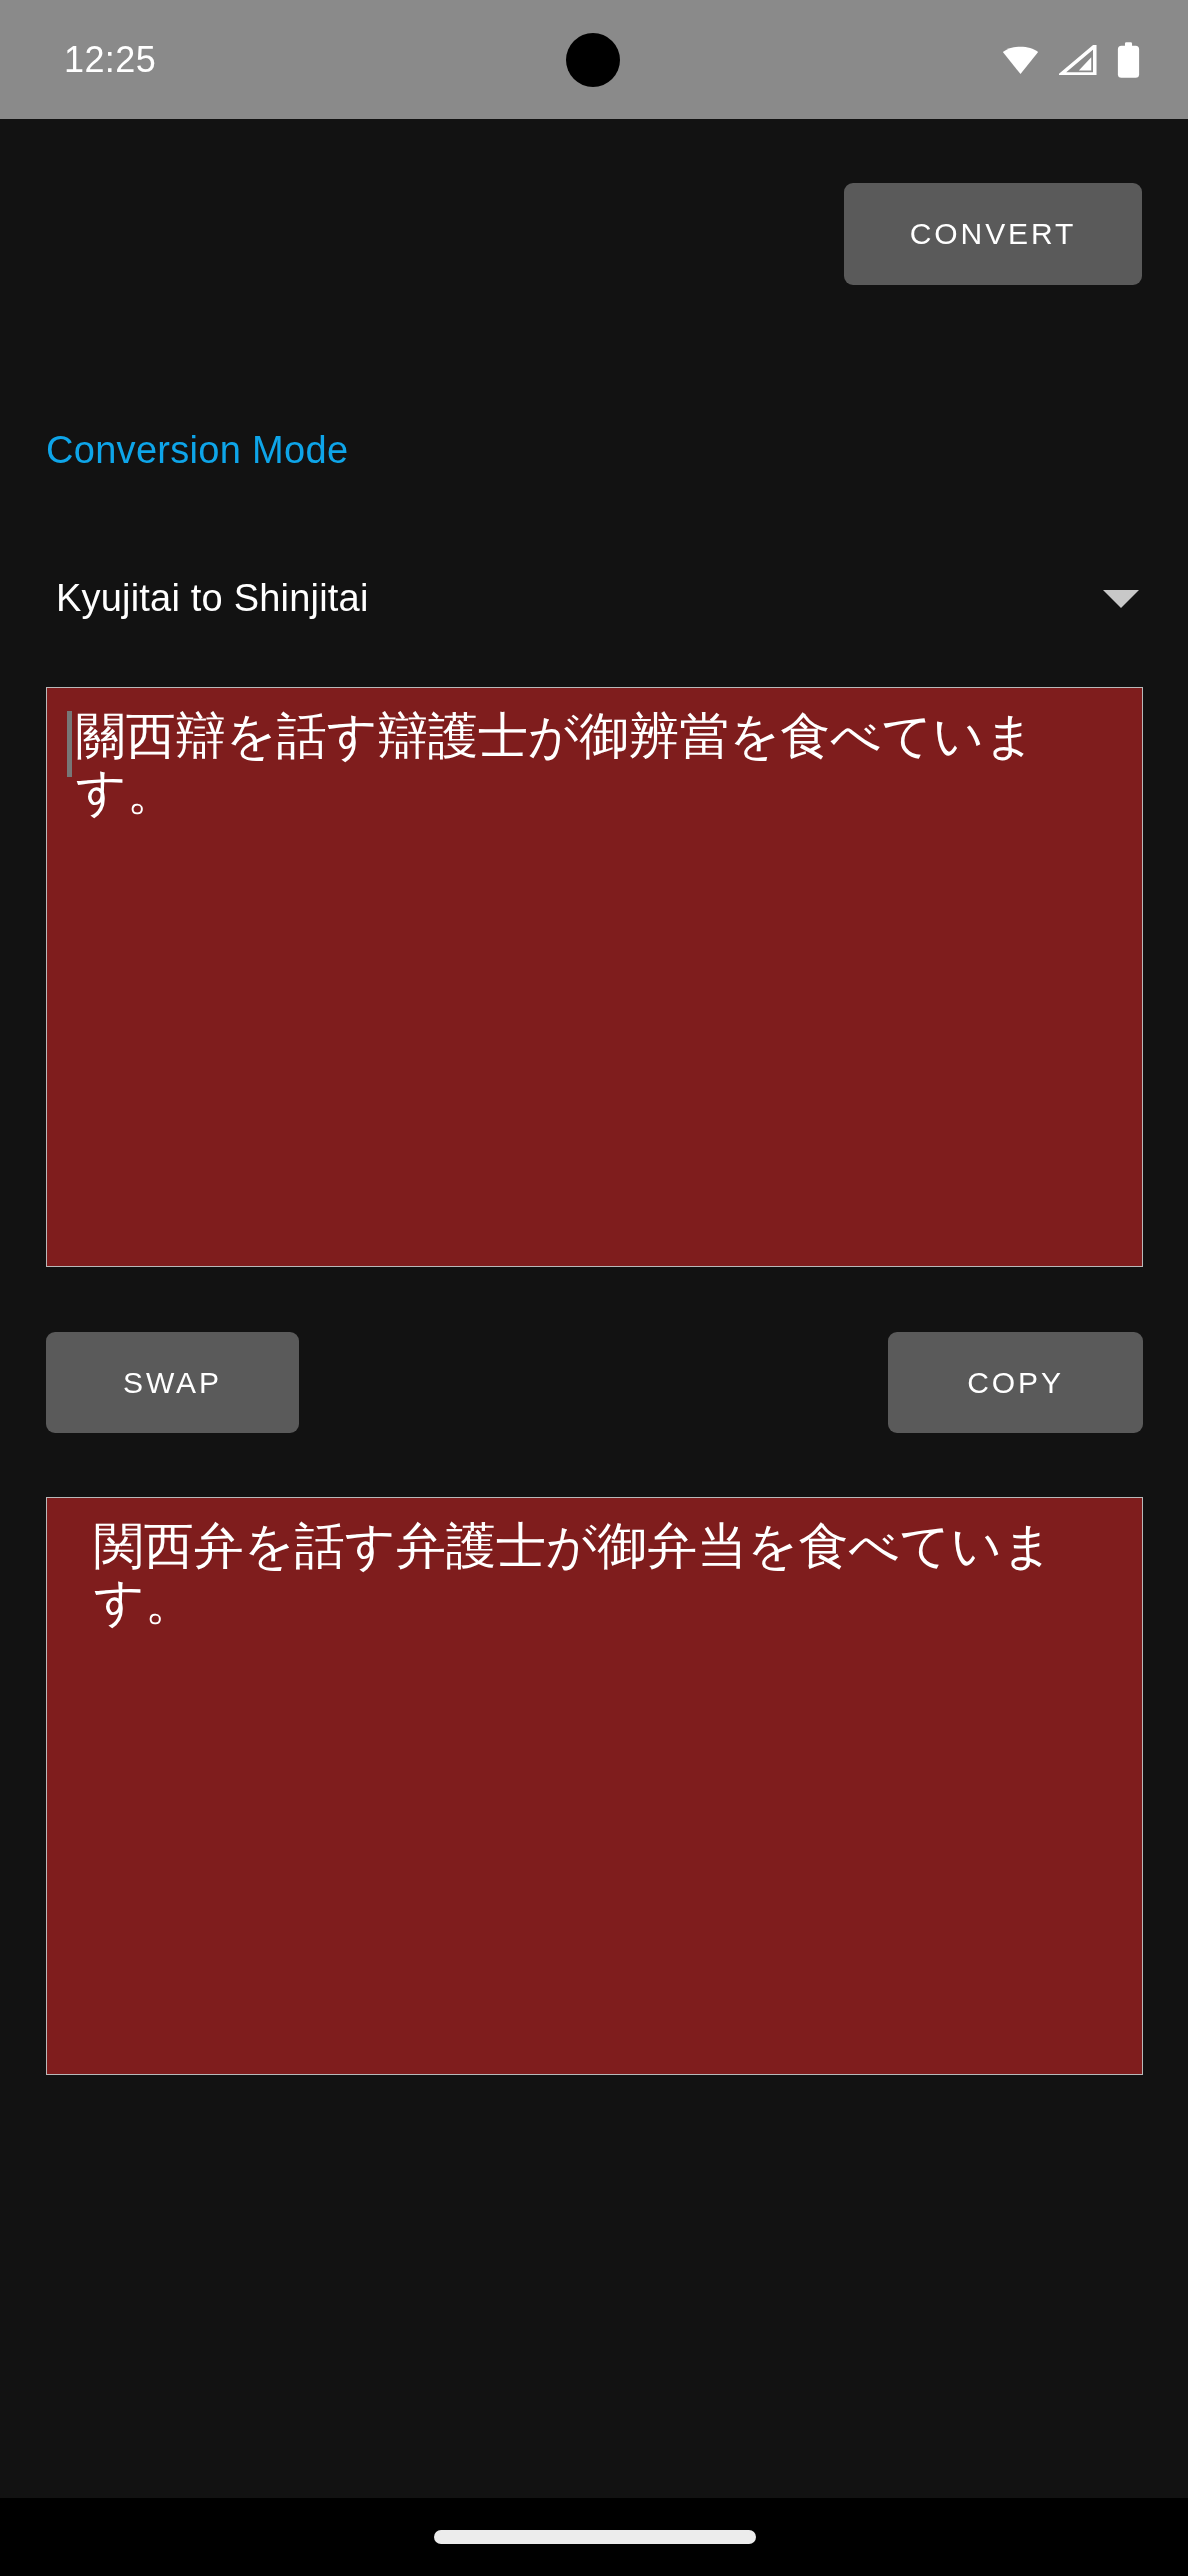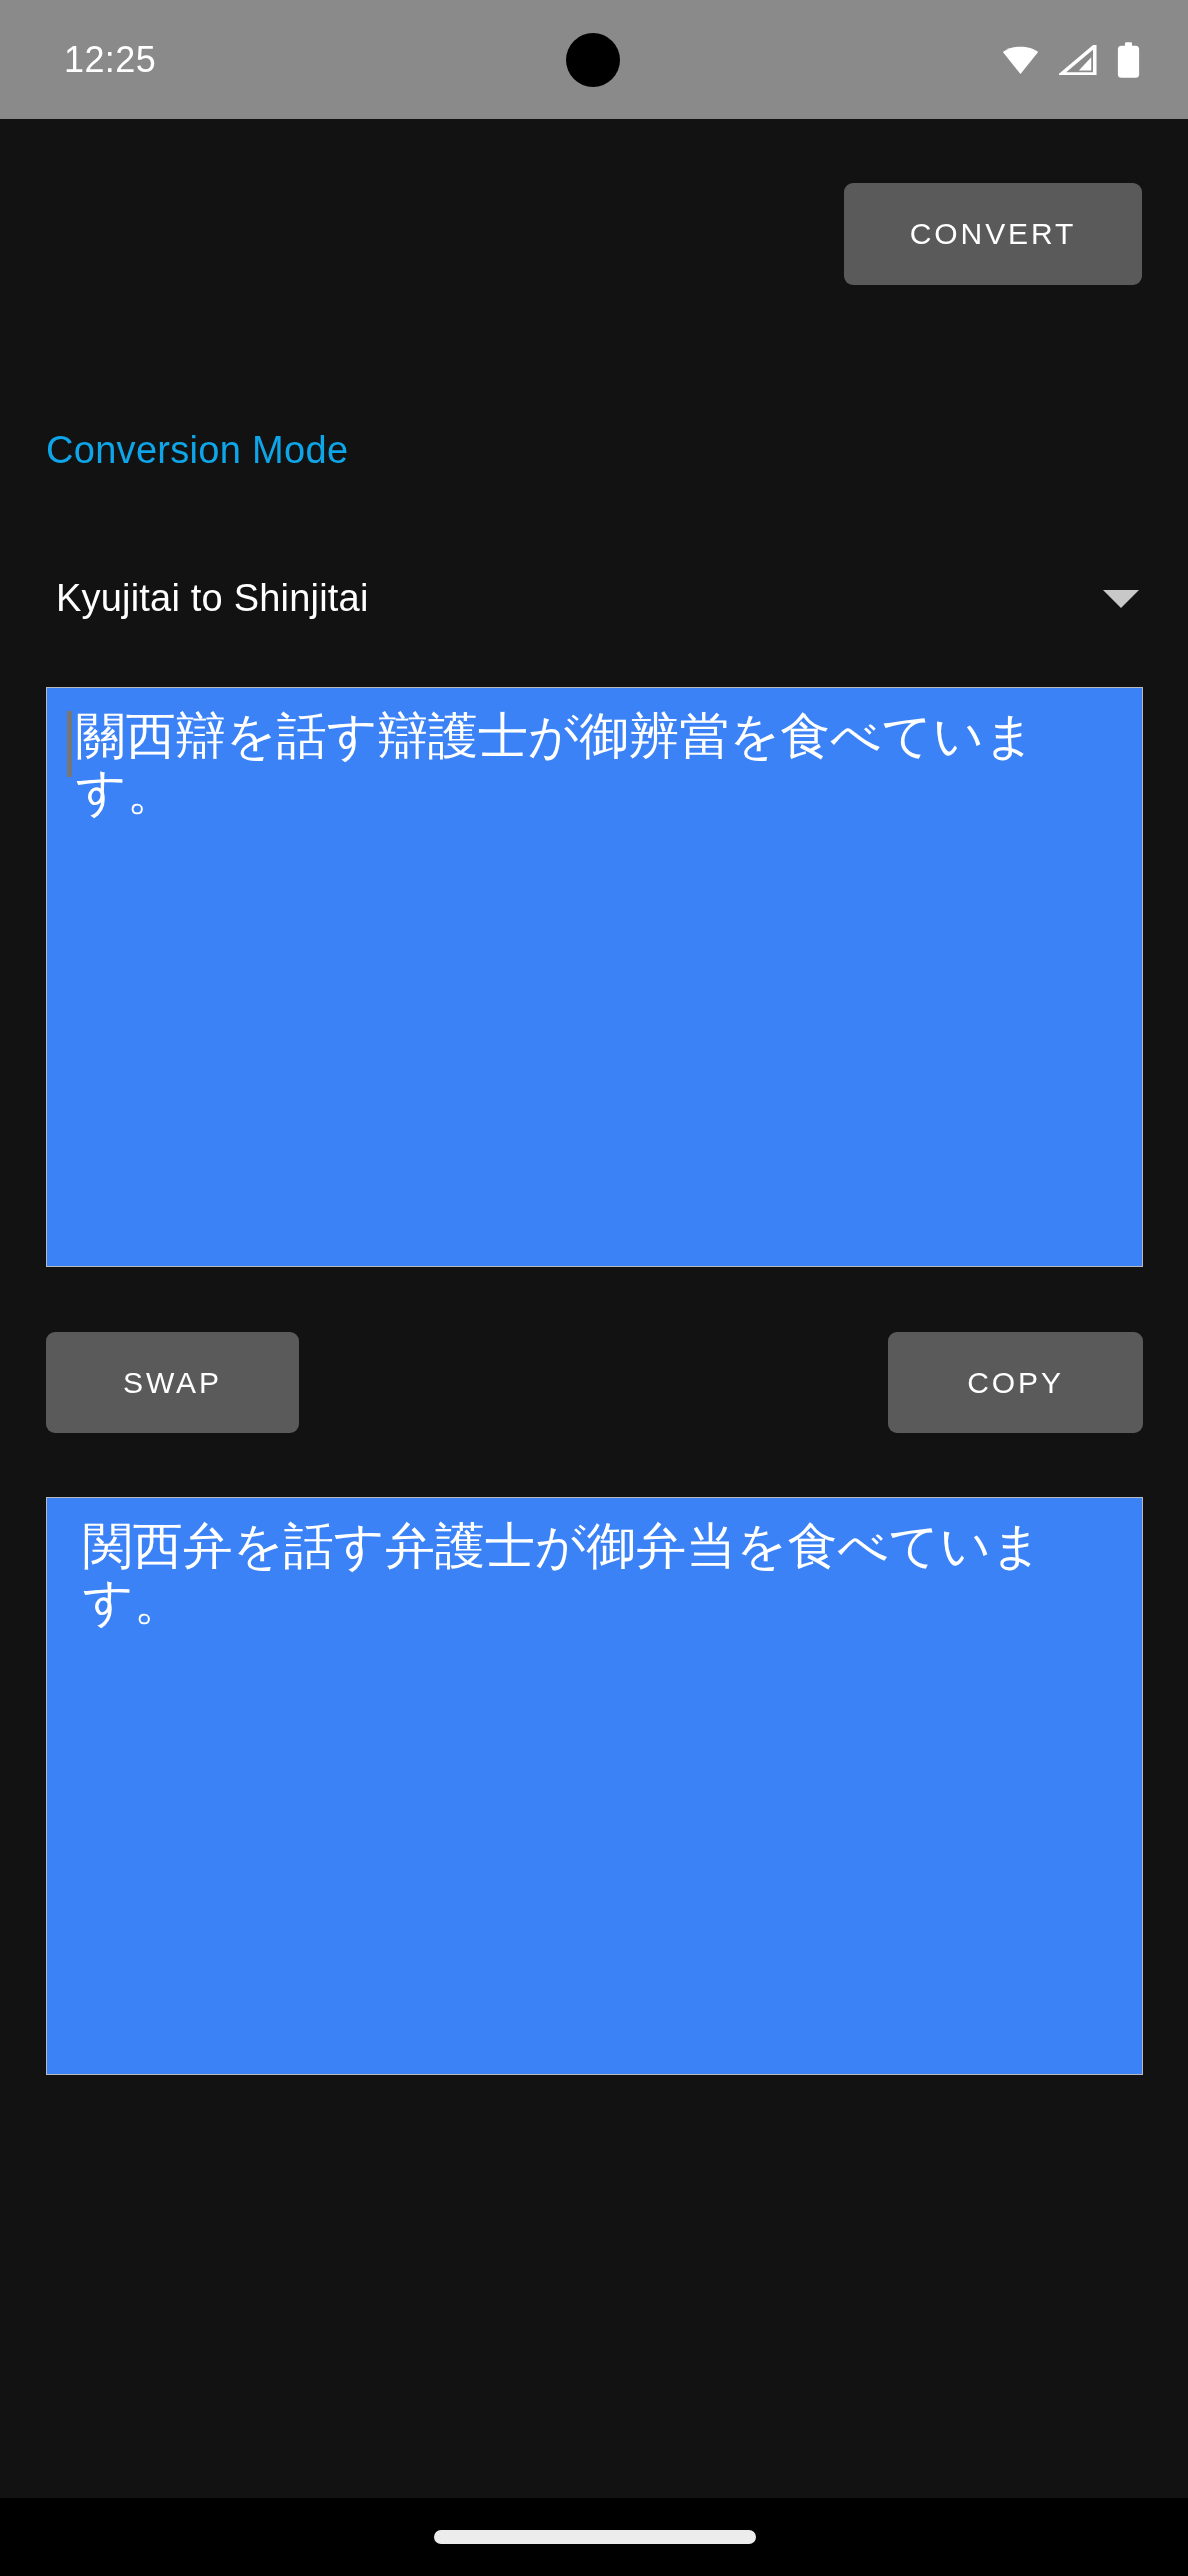--- a/index.html
+++ b/index.html
@@ -95,21 +95,21 @@
     border-top:18px solid #c8c8c8;
     margin-right:14.3px;
   }
 
   
   .textbox {
     position:absolute;
     left:46px;
     width:1097px;
     border:1.8px solid #b9b9b9;
-    background:#3b82f6;
+    background:#7f1d1d;
     padding:19.7px 21.5px 19.7px 19.7px;
     overflow:hidden;
   }
   .textbox.input  { top:568px; height:580px; }
   .textbox.output { top:1378px; height:578px; }
 
   .tb-inner { display:flex; align-items:flex-start; }
   .caret-bar {
     width:5.4px;
     height:66px;
@@ -119,21 +119,21 @@
   }
   .tb-text {
     color:#ffffff;
     font-size:50px;
     line-height:1.12;
     letter-spacing:0px;
     word-break:break-all;
     font-family:"DejaVu Sans", sans-serif;
   }
   .textbox.input .tb-text  { margin-left:3.6px; }
-  .textbox.output .tb-text { margin-left:16px; }
+  .textbox.output .tb-text { margin-left:27px; }
 
   
   .actions {
     position:absolute;
     top:1213px; left:46px;
     width:1097px;
     display:flex;
     justify-content:space-between;
   }
   .btn-action {

